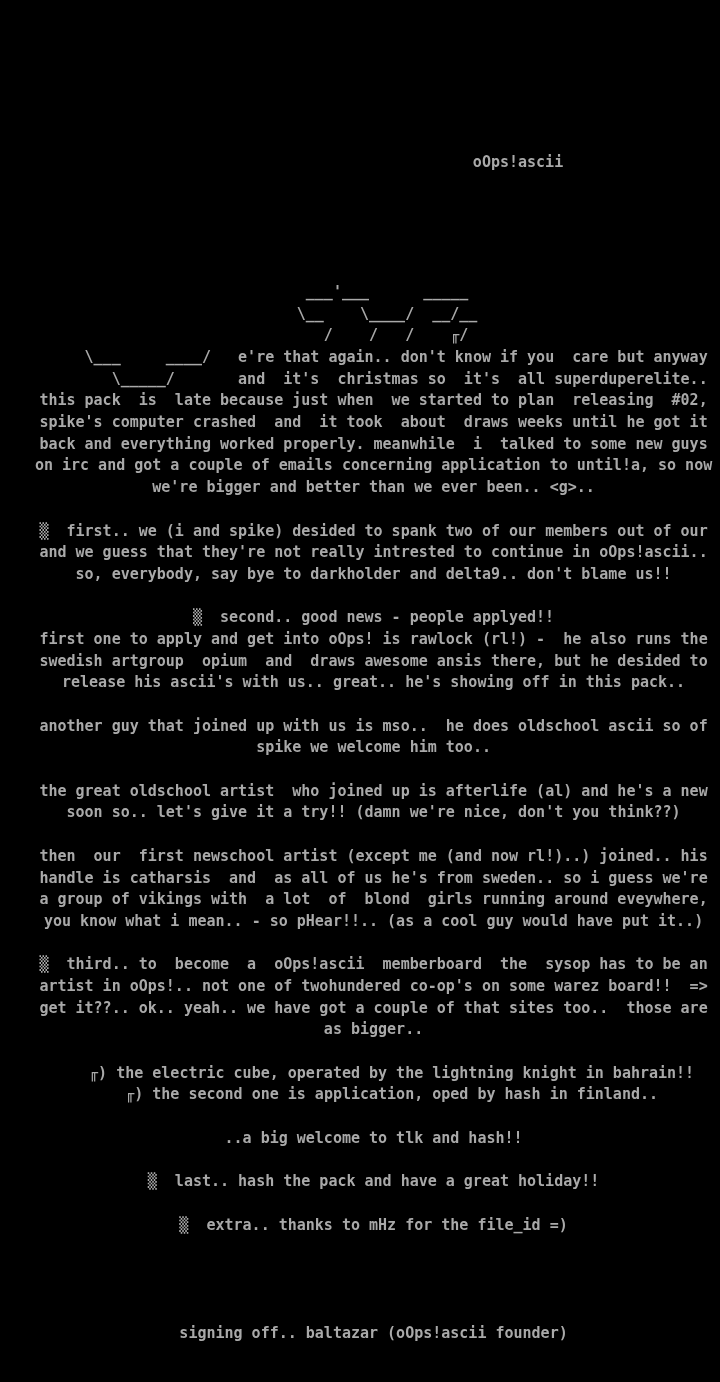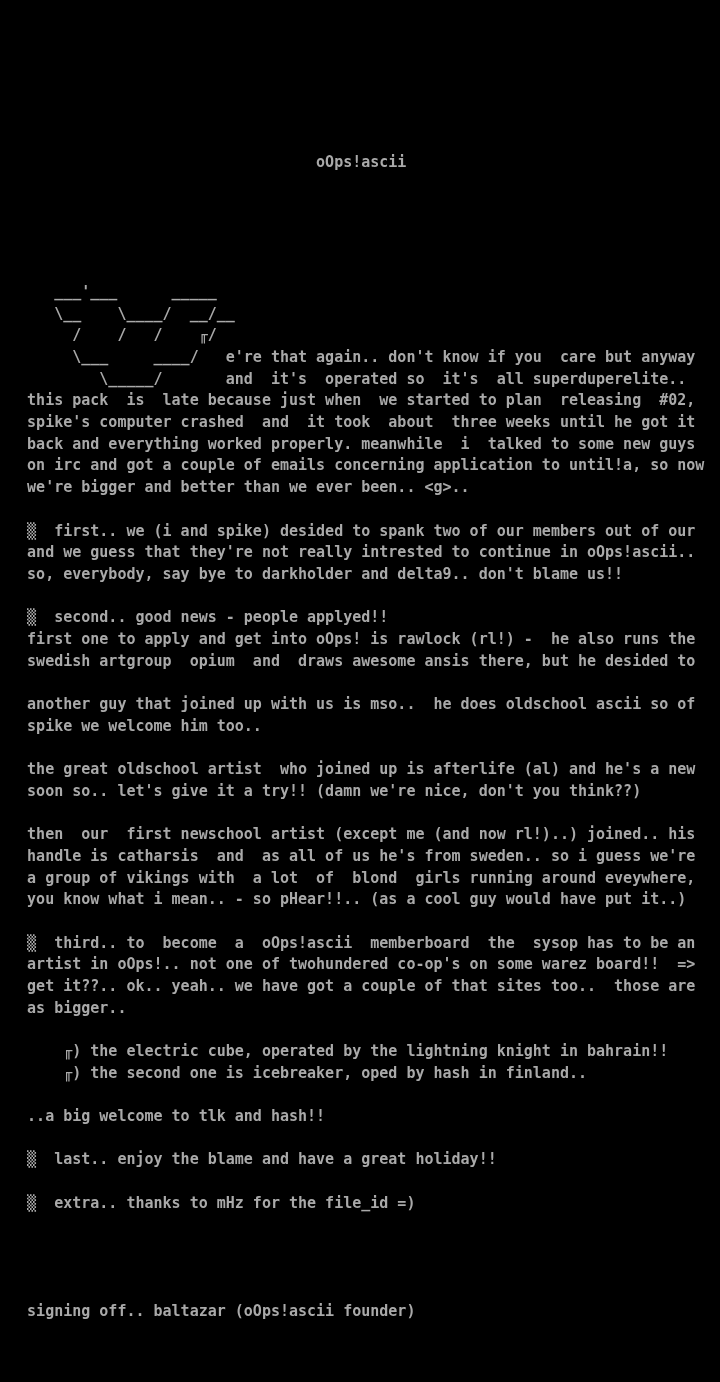--- a/index.html
+++ b/index.html
@@ -16,20 +16,21 @@
     position: absolute;
     top: 0;
     left: 0;
     width: 720px;
     height: 1382px;
     background: #000000;
     color: #a9a9a9;
     font-family: "DejaVu Sans Mono", monospace;
     font-size: 15px;
     font-weight: bold;
+    text-align: center;
   }
   .ln {
     margin: 0;
     padding: 0;
     height: 21.7px;
     line-height: 21.7px;
     white-space: pre;
     font-family: inherit;
     font-size: inherit;
   }
@@ -48,57 +49,58 @@
   <div class="ln">                                   oOps!ascii</div>
   <div class="ln"></div>
   <div class="ln"></div>
   <div class="ln"></div>
   <div class="ln"></div>
   <div class="ln"></div>
   <div class="ln">      ___'___      _____</div>
   <div class="ln">      \__    \____/  __/__</div>
   <div class="ln">        /    /   /    ╓/</div>
   <div class="ln">        \___     ____/   e're that again.. don't know if you  care but anyway</div>
-  <div class="ln">           \_____/       and  it's  operated so  it's  all superduperelite..</div>
+  <div class="ln">           \_____/       and  it's  christmas so  it's  all superduperelite..</div>
   <div class="ln">   this pack  is  late because just when  we started to plan  releasing  #02,</div>
-  <div class="ln">   spike's computer crashed  and  it took  about  three weeks until he got it</div>
+  <div class="ln">   spike's computer crashed  and  it took  about  draws weeks until he got it</div>
   <div class="ln">   back and everything worked properly. meanwhile  i  talked to some new guys</div>
   <div class="ln">   on irc and got a couple of emails concerning application to until!a, so now</div>
   <div class="ln">   we're bigger and better than we ever been.. &lt;g&gt;..</div>
   <div class="ln"></div>
   <div class="ln">   ▒  first.. we (i and spike) desided to spank two of our members out of our</div>
   <div class="ln">   and we guess that they're not really intrested to continue in oOps!ascii..</div>
   <div class="ln">   so, everybody, say bye to darkholder and delta9.. don't blame us!!</div>
   <div class="ln"></div>
   <div class="ln">   ▒  second.. good news - people applyed!!</div>
   <div class="ln">   first one to apply and get into oOps! is rawlock (rl!) -  he also runs the</div>
   <div class="ln">   swedish artgroup  opium  and  draws awesome ansis there, but he desided to</div>
+  <div class="ln">   release his ascii's with us.. great.. he's showing off in this pack..</div>
   <div class="ln"></div>
   <div class="ln">   another guy that joined up with us is mso..  he does oldschool ascii so of</div>
   <div class="ln">   spike we welcome him too..</div>
   <div class="ln"></div>
   <div class="ln">   the great oldschool artist  who joined up is afterlife (al) and he's a new</div>
   <div class="ln">   soon so.. let's give it a try!! (damn we're nice, don't you think??)</div>
   <div class="ln"></div>
   <div class="ln">   then  our  first newschool artist (except me (and now rl!)..) joined.. his</div>
   <div class="ln">   handle is catharsis  and  as all of us he's from sweden.. so i guess we're</div>
   <div class="ln">   a group of vikings with  a lot  of  blond  girls running around eveywhere,</div>
   <div class="ln">   you know what i mean.. - so pHear!!.. (as a cool guy would have put it..)</div>
   <div class="ln"></div>
   <div class="ln">   ▒  third.. to  become  a  oOps!ascii  memberboard  the  sysop has to be an</div>
   <div class="ln">   artist in oOps!.. not one of twohundered co-op's on some warez board!!  =&gt;</div>
   <div class="ln">   get it??.. ok.. yeah.. we have got a couple of that sites too..  those are</div>
   <div class="ln">   as bigger..</div>
   <div class="ln"></div>
   <div class="ln">       ╓) the electric cube, operated by the lightning knight in bahrain!!</div>
-  <div class="ln">       ╓) the second one is icebreaker, oped by hash in finland..</div>
+  <div class="ln">       ╓) the second one is application, oped by hash in finland..</div>
   <div class="ln"></div>
   <div class="ln">   ..a big welcome to tlk and hash!!</div>
   <div class="ln"></div>
-  <div class="ln">   ▒  last.. enjoy the blame and have a great holiday!!</div>
+  <div class="ln">   ▒  last.. hash the pack and have a great holiday!!</div>
   <div class="ln"></div>
   <div class="ln">   ▒  extra.. thanks to mHz for the file_id =)</div>
   <div class="ln"></div>
   <div class="ln"></div>
   <div class="ln"></div>
   <div class="ln"></div>
   <div class="ln">   signing off.. baltazar (oOps!ascii founder)</div>
 </div>
 
 </body></html>

